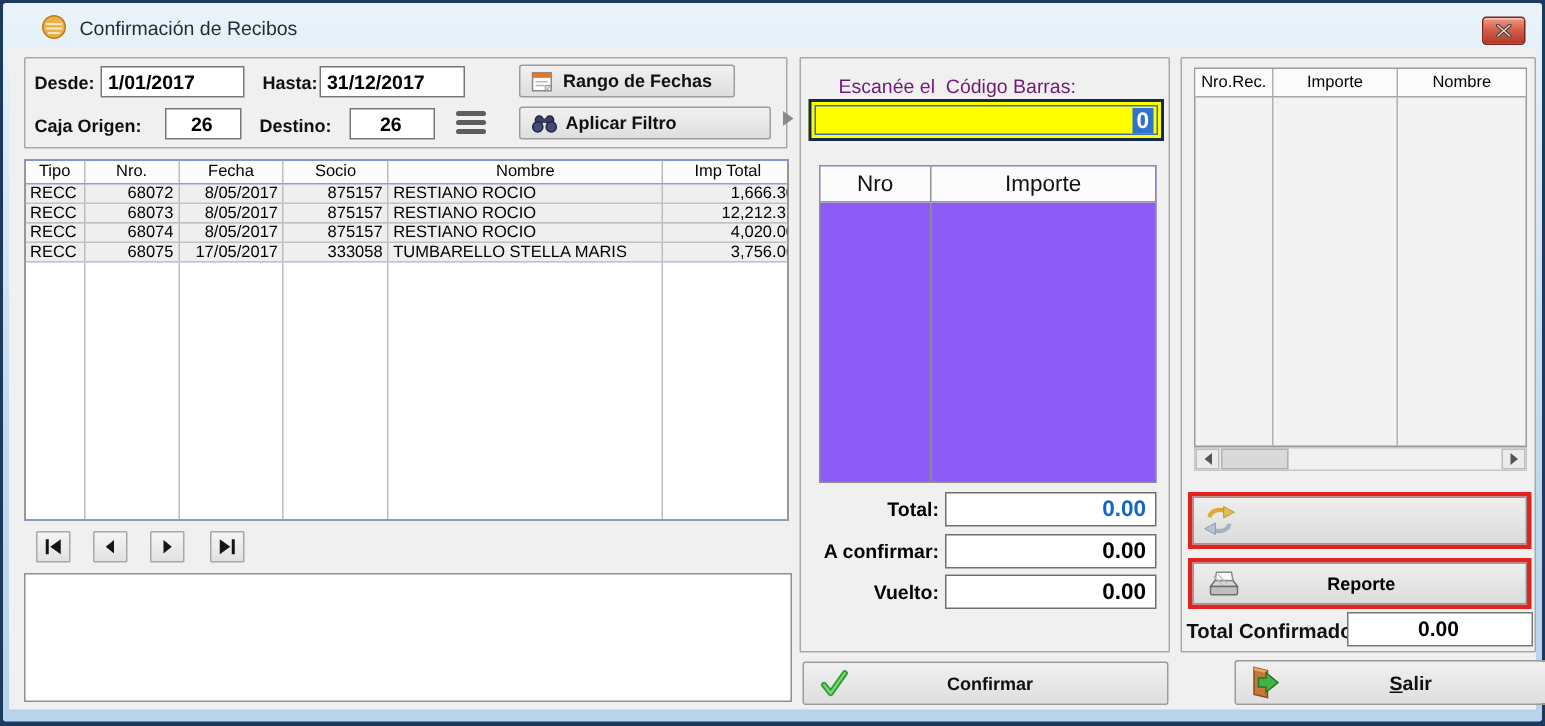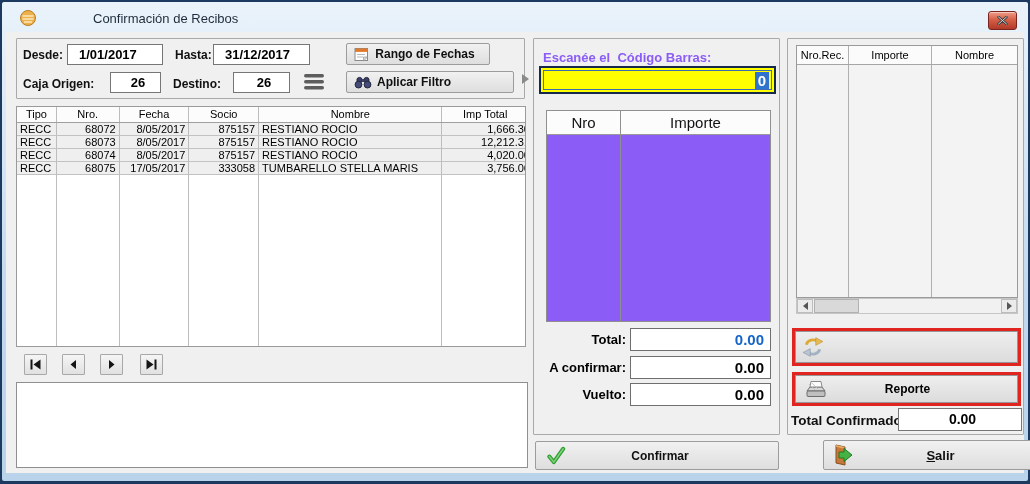--- a/index.html
+++ b/index.html
@@ -2,33 +2,33 @@
 <html><head>
 <meta charset="utf-8">
 <style>
   * { margin:0; padding:0; box-sizing:border-box; }
   html,body { width:1030px; height:484px; }
   body { font-family:"Liberation Sans", sans-serif; position:relative; background:#fff; }
 
   .win       { position:absolute; inset:0; background:#1c3a60; }
   .aero      { position:absolute; left:2px; right:2px; top:2px; bottom:3px;
                background:linear-gradient(#eaf3fb,#c2d9ef 60%,#b8d3ea); border-radius:2px; }
-  .titlebar  { position:absolute; left:12px; right:4px; top:3px; height:26px; display:flex; align-items:center;gap:48px; }
+  .titlebar  { position:absolute; left:20px; right:4px; top:3px; height:26px; display:flex; align-items:center; }
   .app-ico   { margin-left:5px; width:18px; height:18px; }
   .title-txt { margin-left:8px; font-size:13px; color:#1d2b3a; }
   .close-btn { position:absolute; right:7px; top:6px; width:29px; height:19px; border:1px solid #7c241b;
                border-radius:3px; background:linear-gradient(#ef9d8a,#d55f47 45%,#b03a28);
                display:flex; align-items:center; justify-content:center; box-shadow:inset 0 1px 0 rgba(255,255,255,.45); cursor:pointer; }
 
   .client    { position:absolute; left:4px; right:4px; top:30px; bottom:8px; background:#f0f0f0; }
 
   .gbox      { position:absolute; border:1px solid #a9a9a9; background:#f0f0f0; border-radius:1px; }
   .lbl       { position:absolute; font-size:12px; font-weight:bold; color:#101010; white-space:nowrap; }
   .fld       { position:absolute; background:#fff; border:1px solid #767676; font-weight:bold; font-size:13px;
-               color:#000; font-family:"Liberation Sans",sans-serif; padding:0 11px; }
+               color:#000; font-family:"Liberation Sans",sans-serif; padding:0 4px; }
   .fld.right { text-align:center; padding-right:6px; }
   .btn       { position:absolute; background:linear-gradient(#f1f1f1,#dedede); border:1px solid #9c9c9c;
                border-radius:2px; display:flex; align-items:center; font-size:12px; font-weight:bold;
                color:#101010; cursor:pointer; }
   .btn .cap  { flex:1; text-align:center; }
 
   
   .tbl       { position:absolute; border:1px solid #9a9a9a; background:#1d4ed8; overflow:hidden; display:flex; flex-direction:column; }
   .trow      { display:flex; width:100%; }
   .thead     { background:#fcfcfc; border-bottom:1px solid #9f9f9f; }
@@ -41,21 +41,21 @@
   .c3{width:70px; text-align:right;} .c4{width:184px; text-align:left;}
   .c5{width:83px; text-align:right; border-right:none; padding-right:0;}
   .c5 .clip  { display:inline-block; position:relative; left:5px; }
 
   .navbtn    { position:absolute; width:23px; height:21px; top:322px; background:linear-gradient(#f5f5f5,#e1e1e1);
                border:1px solid #a8a8a8; border-radius:1px; display:flex; align-items:center; justify-content:center; cursor:pointer; }
 
   .memo      { position:absolute; background:#fff; border:1px solid #8f8f8f; }
 
   
-  .scan-lbl  { position:absolute; font-size:13px; font-weight:bold; white-space:pre; color:#8b5cf6; }
+  .scan-lbl  { position:absolute; font-size:13px; font-weight:normal; white-space:pre; color:#701a75;margin-left:16px; }
   .barcode   { position:absolute; border:2px solid #15294d; background:#ffff00; padding:2px; }
   .barcode-in{ border:1px solid #3f6db5; background:#ffff00; height:100%; display:flex; align-items:center; justify-content:flex-end; padding-right:2px; }
   .sel0      { background:#2e74cf; color:#fff; font-weight:bold; font-size:15px; padding:0 3px; line-height:17px; }
 
   .mtbl      { position:absolute; border:1px solid #8f8f8f; display:flex; flex-direction:column; background:#8b5cf6; }
   .mhead     { display:flex; background:#fcfcfc; border-bottom:1px solid #999; height:24px; }
   .mhead div { font-size:15px; text-align:center; line-height:23px; color:#111; }
   .mbody     { flex:1; display:flex; }
   .mc0       { width:74px; border-right:1px solid #8f8f8f; }
   .mc1       { flex:1; border-right:none; }

